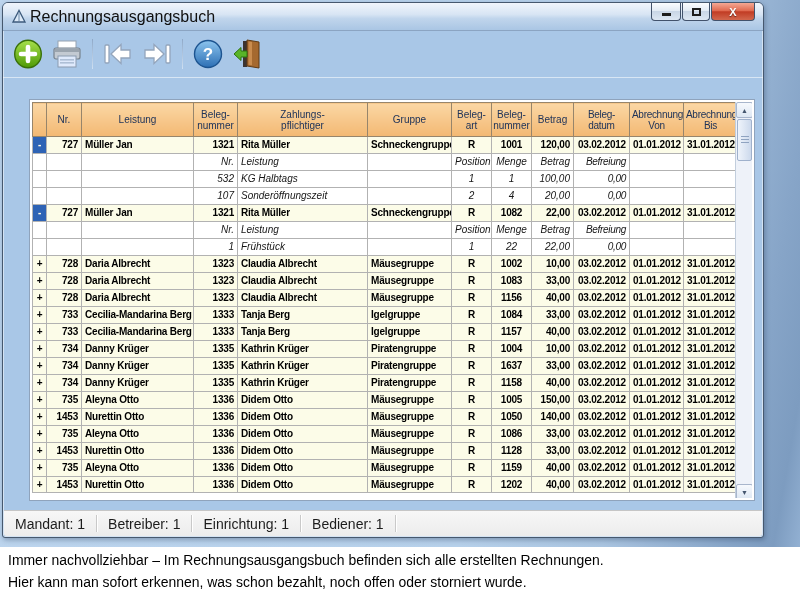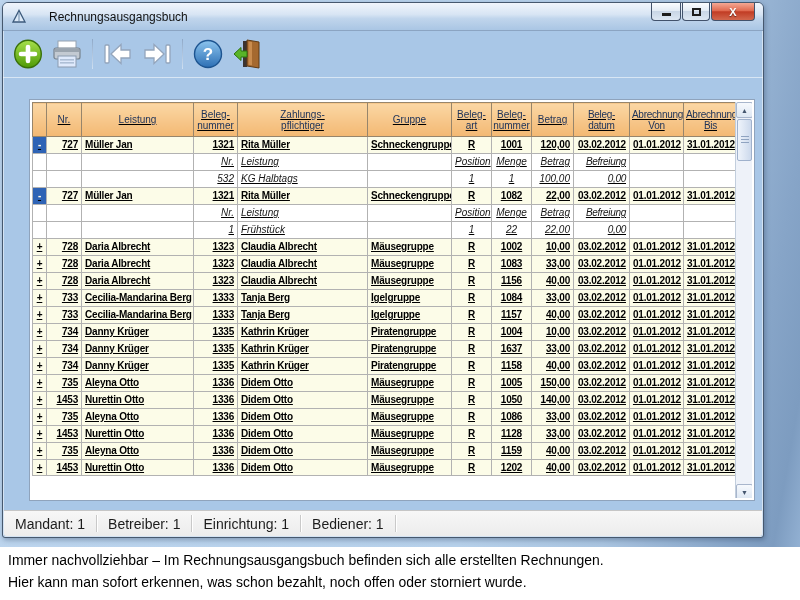--- a/index.html
+++ b/index.html
@@ -11,21 +11,21 @@
 
   
   .window{position:absolute;left:2px;top:2px;width:760px;height:534px;background:#a9c7e7;
     border:1px solid #46586e;border-radius:6px 6px 3px 3px;
     box-shadow:inset 0 0 0 1px rgba(255,255,255,.5), 1px 2px 5px rgba(30,50,80,.35);}
 
   .titlebar{height:27px;border-radius:5px 5px 0 0;display:flex;align-items:center;padding:0 0 0 8px;
     background:linear-gradient(#f0f5fc,#d8e5f4 42%,#c0d5ec 58%,#aac6e4);
     border-bottom:1px solid #8ba4c2;}
   .app-logo{width:16px;height:15px;flex:0 0 auto;}
-  .title-text{font-size:12px;color:#101010;margin-left:22px;}
+  .title-text{font-size:16px;color:#101010;margin-left:3px;}
   .win-controls{margin-left:auto;display:flex;align-items:flex-start;height:27px;padding-right:8px;}
   .wbtn{height:18px;margin-top:0;border:1px solid #42526b;border-top:none;border-radius:0 0 4px 4px;
     background:linear-gradient(#fbfdff,#e3ebf4 45%,#c9d6e6 50%,#dde7f3);
     display:flex;align-items:center;justify-content:center;cursor:default;box-sizing:border-box;}
   .wbtn + .wbtn{margin-left:1px;}
   .wbtn.min{width:30px;}
   .wbtn.max{width:28px;}
   .wbtn.close{width:44px;background:linear-gradient(#f4a894,#e06a50 45%,#c13c24 52%,#d2674d);}
   .glyph-min{width:9px;height:3px;background:#1c1c1c;margin-top:6px;}
   .glyph-max{width:9px;height:8px;border:2px solid #1c1c1c;box-sizing:border-box;background:transparent;}
@@ -33,21 +33,21 @@
 
   
   .toolbar{height:46px;display:flex;align-items:center;gap:5px;padding:0 8px;
     border-bottom:1px solid rgba(255,255,255,.55);}
   .tb-btn{width:34px;height:36px;display:flex;align-items:center;justify-content:center;background:transparent;border:none;padding:0;cursor:default;}
   .tb-sep{width:1px;height:30px;background:linear-gradient(#8fa9c8,#cfe0f2);margin:0 3px;}
 
   
   .grid-panel{position:absolute;left:26px;top:96px;width:726px;height:402px;background:#ffffff;
     border:1px solid #8fa3bc;box-sizing:border-box;padding:2px;}
-  .grid-wrap{position:relative;width:100%;height:100%;overflow:hidden;text-decoration:underline;}
+  .grid-wrap{position:relative;width:100%;height:100%;overflow:hidden;}
 
   table.grid{border-collapse:collapse;table-layout:fixed;width:705px;}
   table.grid th{height:34px;font-size:10px;font-weight:normal;color:#203459;text-align:center;vertical-align:middle;
     background:linear-gradient(#fbd7a4,#f3b873);border:1px solid #97856b;white-space:pre-line;line-height:11px;
     overflow:hidden;padding:0 1px;box-sizing:border-box;}
   table.grid td{height:16px;line-height:16px;font-size:10px;padding:0 3px;border:1px solid #b2b2b2;
     overflow:hidden;white-space:nowrap;box-sizing:content-box;background:#fff;}
   tr.main td{background:#fcfce8;font-weight:bold;color:#000;letter-spacing:-0.2px;}
   tr.subheader td,tr.subrow td{background:#ffffff;font-style:italic;font-weight:normal;color:#151515;}
   tr.clipped td{height:10px;line-height:15px;vertical-align:top;}
@@ -238,20 +238,34 @@
                 <td class="c3">532</td>
                 <td class="c4">KG Halbtags</td>
                 <td class="c5"></td>
                 <td class="c6">1</td>
                 <td class="c7">1</td>
                 <td class="c8">100,00</td>
                 <td class="c9">0,00</td>
                 <td class="c10"></td>
                 <td class="c11"></td>
               </tr>
+              <tr class="subrow">
+                <td class="c0"></td>
+                <td class="c1"></td>
+                <td class="c2"></td>
+                <td class="c3">107</td>
+                <td class="c4">Sonderöffnungszeit</td>
+                <td class="c5"></td>
+                <td class="c6">2</td>
+                <td class="c7">4</td>
+                <td class="c8">20,00</td>
+                <td class="c9">0,00</td>
+                <td class="c10"></td>
+                <td class="c11"></td>
+              </tr>
               <tr class="main">
                 <td class="c0 exp-open">-</td>
                 <td class="c1">727</td>
                 <td class="c2">Müller Jan</td>
                 <td class="c3">1321</td>
                 <td class="c4">Rita Müller</td>
                 <td class="c5">Schneckengruppe</td>
                 <td class="c6">R</td>
                 <td class="c7">1082</td>
                 <td class="c8">22,00</td>

